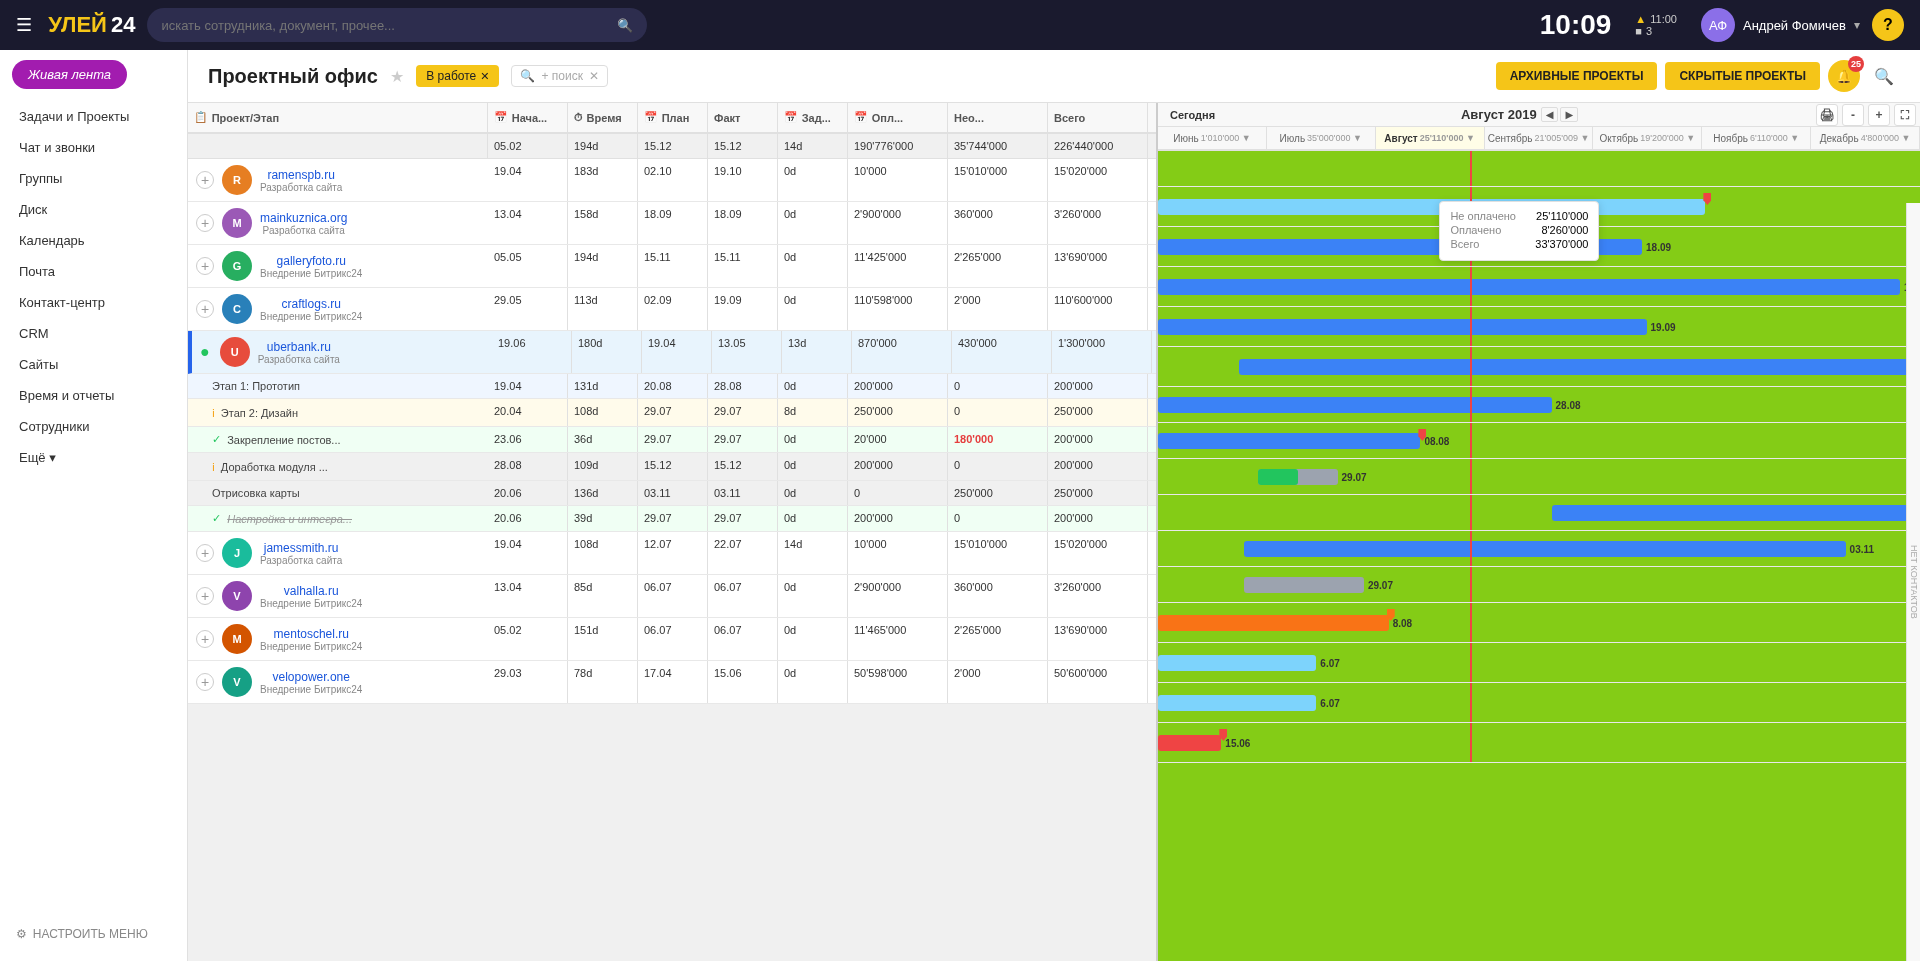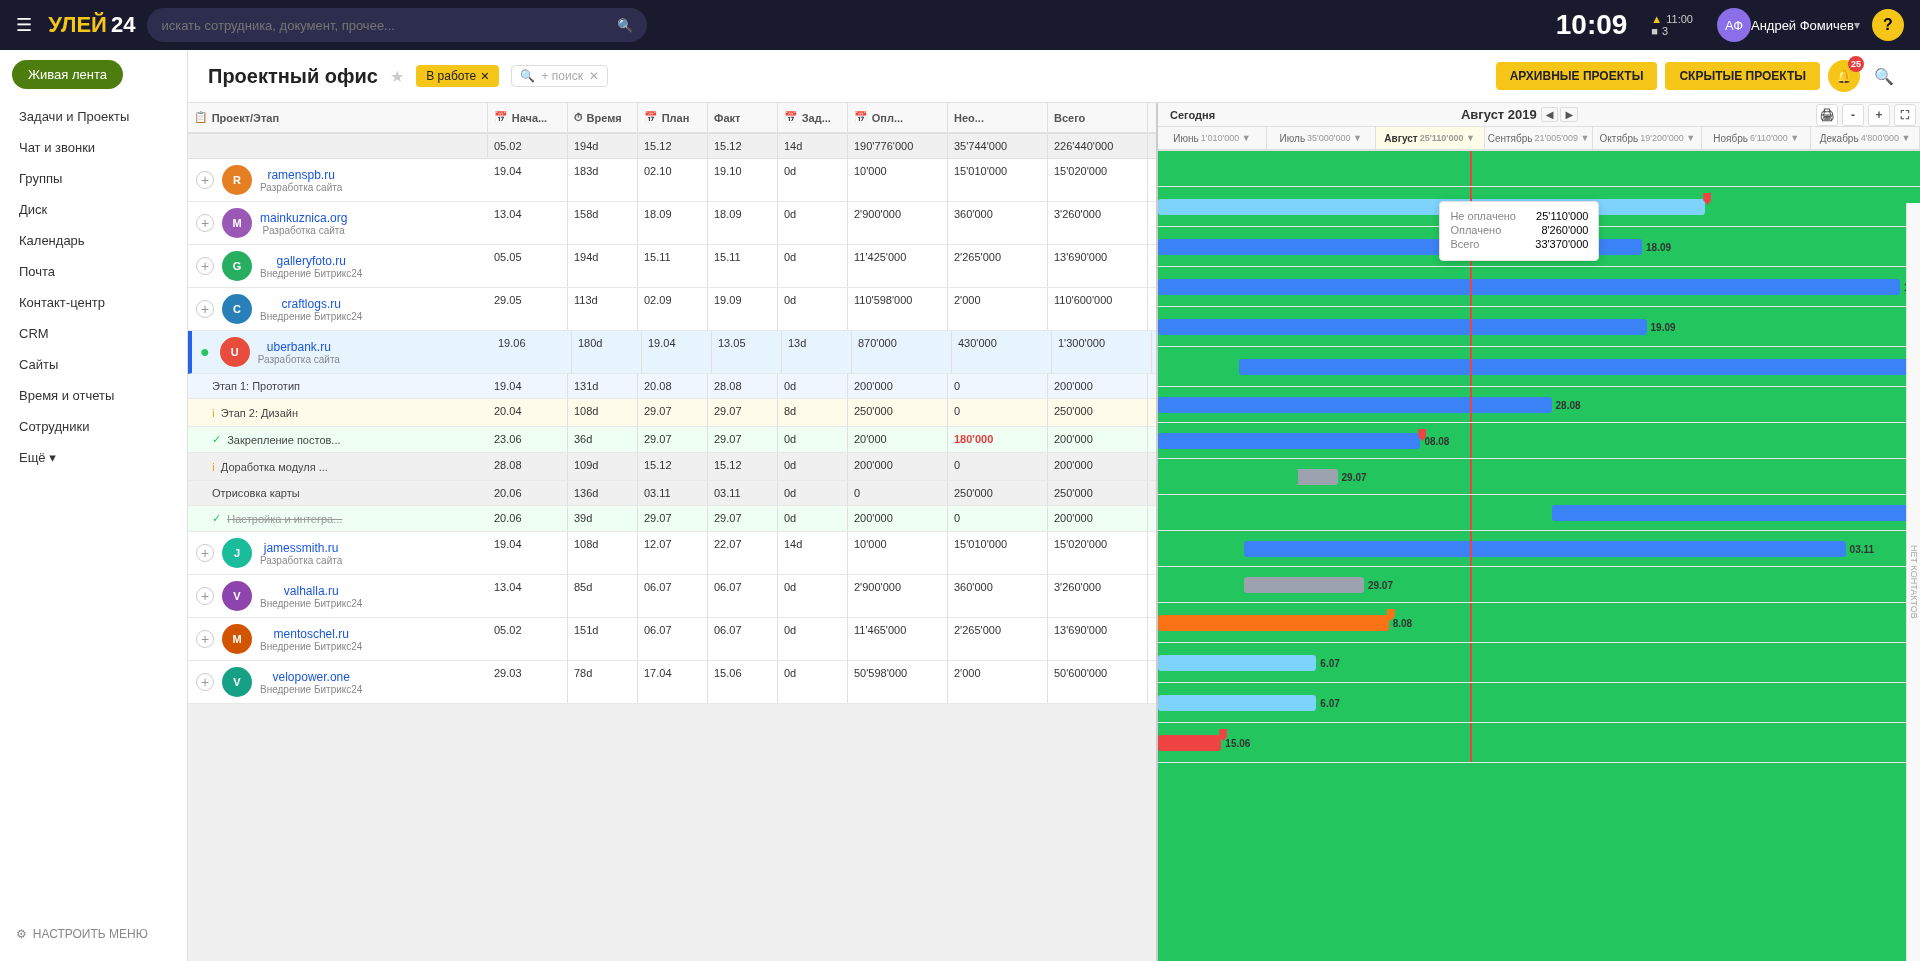--- a/index.html
+++ b/index.html
@@ -57,20 +57,21 @@
       align-items: flex-start;
       font-size: 11px;
       color: #ccc;
       margin: 0 12px;
     }
     .nav-notif-item { display: flex; align-items: center; gap: 4px; }
     .notif-triangle { color: #f5c518; }
     .user-info {
       display: flex;
       align-items: center;
+      gap: 8px;
       cursor: pointer;
     }
     .user-avatar-nav {
       width: 34px; height: 34px;
       border-radius: 50%;
       background: #8b6fe8;
       display: flex; align-items: center; justify-content: center;
       color: #fff; font-size: 13px;
     }
     .user-name { color: #fff; font-size: 13px; }
@@ -87,29 +88,30 @@
     
     .sidebar {
       width: 188px;
       background: #fff;
       border-right: 1px solid #e0e0e0;
       display: flex;
       flex-direction: column;
       padding: 10px 0;
     }
     .sidebar-live-btn {
-      background: #4d7c0f;
+      background: #a21caf;
       color: #fff;
       border-radius: 20px;
       padding: 7px 16px;
       margin: 0 12px 12px;
       font-size: 13px;
       cursor: pointer;
       display: inline-block;
       width: fit-content;
+      font-style: italic;
     }
     .sidebar-item {
       padding: 8px 16px;
       font-size: 13px;
       color: #333;
       cursor: pointer;
       display: flex;
       align-items: center;
       gap: 6px;
       border-left: 3px solid transparent;
@@ -304,31 +306,31 @@
     .stage-name-cell {
       padding: 6px 8px 6px 24px;
       display: flex;
       align-items: center;
       gap: 6px;
       font-size: 11px;
       color: #444;
     }
     .check-icon { color: #22c55e; }
     .warning-icon { color: #f59e0b; }
-    .strikethrough { text-decoration: line-through; color: #999; }
+    .strikethrough { text-decoration: line-through; color: #999; font-style: italic; }
 
     
     .overdue { color: #e53e3e; font-weight: bold; }
 
     
     .gantt-area {
       flex: 1;
       overflow: hidden;
       position: relative;
-      background: #22c55e;
+      background: #84cc16;
     }
     .gantt-header {
       display: flex;
       flex-direction: column;
       background: #f8f8f8;
       border-bottom: 2px solid #e0e0e0;
       position: sticky;
       top: 0;
     }
     .gantt-months-row {

